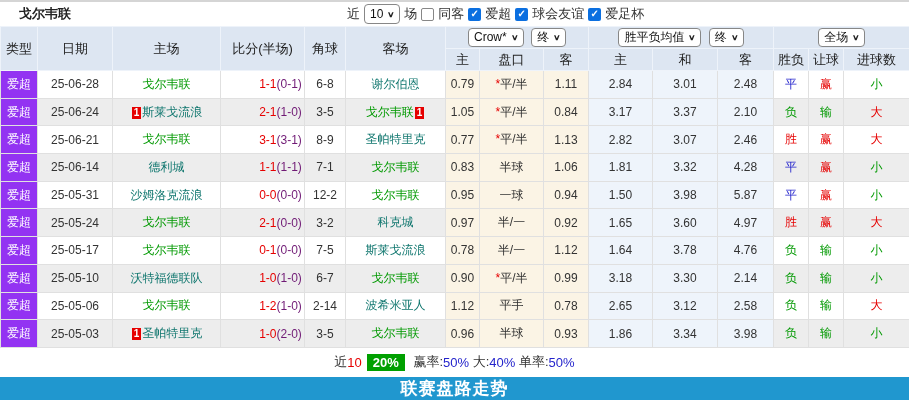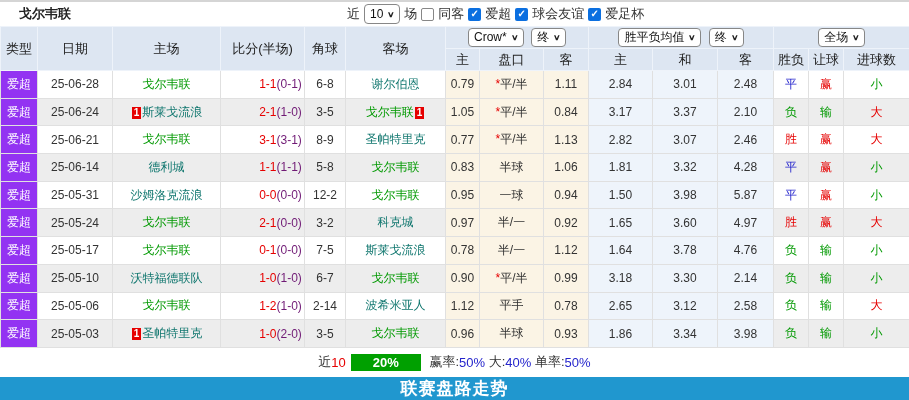--- a/index.html
+++ b/index.html
@@ -34,21 +34,21 @@
   tbody tr td.league{background:#9333f2;color:#fff;font-size:12px;}
   .c-red{color:#e60000;} .c-green{color:#009900;} .c-blue{color:#2424cc;} .c-black{color:#0f766e;}
   .ft{color:#e60000;margin-left:36px;} .ht{color:#701a75;}
   .star{color:#e60000;}
   .badge{background:#e60000;color:#fff;font-size:10px;line-height:12px;display:inline-block;
          padding:0 2px;margin:0 1px;font-weight:bold;}
   .badge:empty{display:none;}
   
   .summary{height:29px;display:flex;align-items:center;justify-content:center;
            font-size:13px;color:#333;white-space:pre;}
-  .rate-badge{background:#00a000;color:#fff;font-weight:bold;padding:1px 22px;margin:0 5px;}
+  .rate-badge{background:#00a000;color:#fff;font-weight:bold;padding:1px 6px;margin:0 5px;}
   .bottombar{height:24px;background:#2097cf;color:#fff;font-weight:bold;font-size:17px;
              display:flex;align-items:center;justify-content:center;letter-spacing:1px;}
 </style>
 </head>
 <body>
 
 <div class="page">
 
   <div class="topbar">
     <div class="ttl">戈尔韦联</div>
@@ -216,21 +216,21 @@
 
     <tr>
       <td class="league">爱超</td>
       <td>25-06-14</td>
       <td>
         <span class="c-black">德利城</span>
       </td>
       <td>
         <span class="ft">1-1</span><span class="ht">(1-1)</span>
       </td>
-      <td>5-8</td>
+      <td>7-1</td>
       <td>
         <span class="c-green">戈尔韦联</span>
       </td>
       <td class="ty">0.83</td>
       <td class="ty">
         <span class="star"></span><span>半球</span>
       </td>
       <td class="ty">1.06</td>
       <td class="tb">1.81</td>
       <td class="tb">3.32</td>

